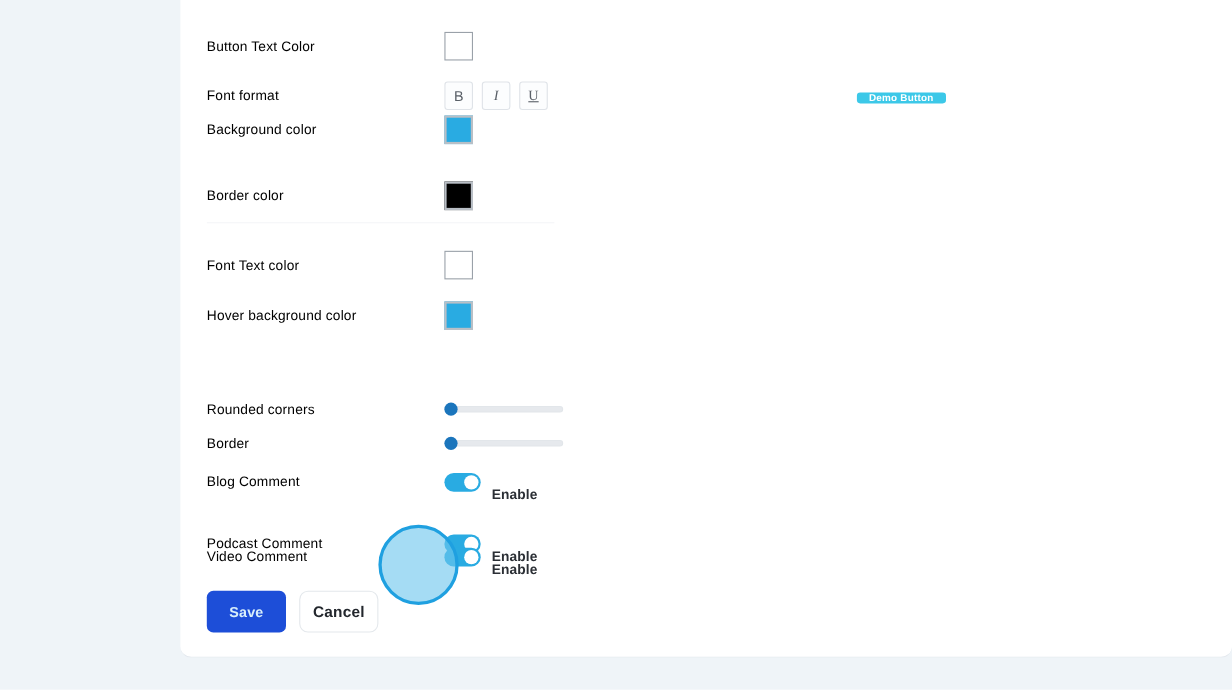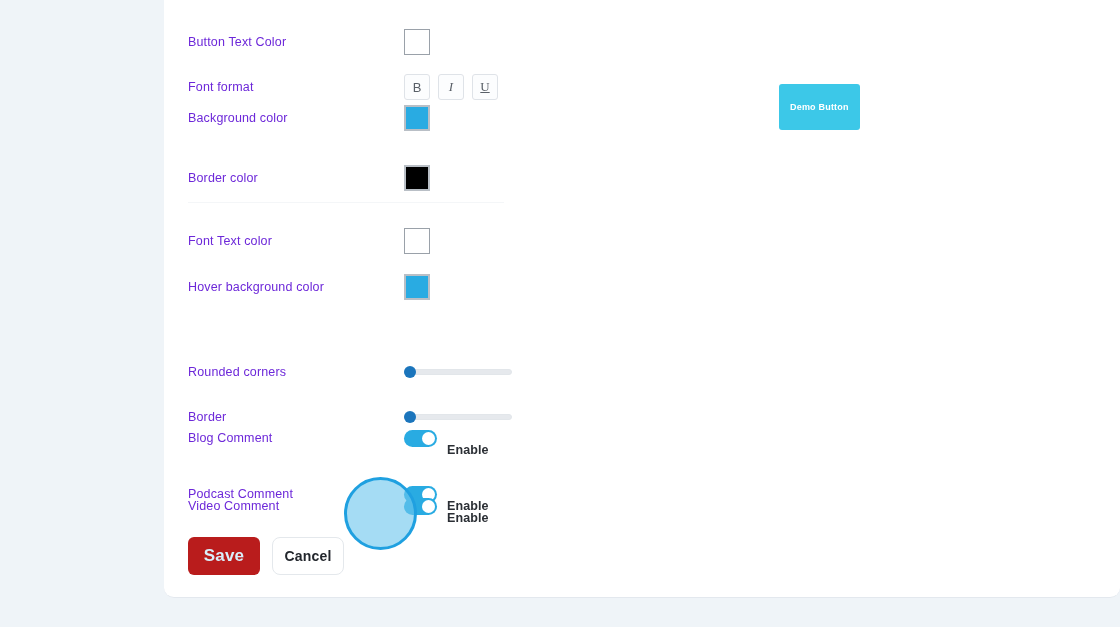--- a/index.html
+++ b/index.html
@@ -42,21 +42,21 @@
   .row {
     position: absolute;
     left: 0;
     width: 316px;
     display: flex;
     align-items: center;
   }
 
   .row-label {
     font-size: 12.5px;
-    color: #6d28d9;
+    color: #000000;
     letter-spacing: .15px;
     white-space: nowrap;
     text-align: right;
   }
 
   .ctrl {
     position: absolute;
     left: 216px;
     display: flex;
     align-items: center;
@@ -164,26 +164,26 @@
     position: absolute;
     left: 24px;
     top: 577px;
     display: flex;
     align-items: center;
     gap: 12px;
   }
   #save-btn {
     width: 72px;
     height: 38px;
-    background: #b91c1c;
+    background: #1d4ed8;
     color: #d9effb;
     border: none;
     border-radius: 6px;
     font-family: "Liberation Sans", sans-serif;
-    font-size: 17px;
+    font-size: 13px;
     font-weight: bold;
     cursor: pointer;
     letter-spacing: .2px;
   }
   #cancel-btn {
     width: 72px;
     height: 38px;
     background: #ffffff;
     color: #23272d;
     border: 1px solid #e4e8ec;
@@ -207,21 +207,21 @@
     background: rgba(110, 198, 238, .62);
     border: 3px solid #1fa0e0;
     pointer-events: none;
   }
 
   
   #preview-btn {
     position: absolute;
     left: 615px;
     top: 124px;
-    padding: 18px 11px;
+    padding: 0 11px;
     background: #3cc8e8;
     color: #ffffff;
     border: none;
     border-radius: 3px;
     font-family: "Liberation Sans", sans-serif;
     font-size: 9px;
     font-weight: bold;
     cursor: pointer;
     letter-spacing: .2px;
   }
@@ -284,21 +284,21 @@
     <div class="row" style="top:405px">
       <span class="row-label">Rounded corners</span>
       <span class="ctrl">
         <span class="slider">
           <span class="slider-track"></span>
           <span class="slider-thumb"></span>
         </span>
       </span>
     </div>
 
-    <div class="row" style="top:450px">
+    <div class="row" style="top:436px">
       <span class="row-label">Border</span>
       <span class="ctrl">
         <span class="slider">
           <span class="slider-track"></span>
           <span class="slider-thumb"></span>
         </span>
       </span>
     </div>
 
     <div class="row" style="top:471px">

